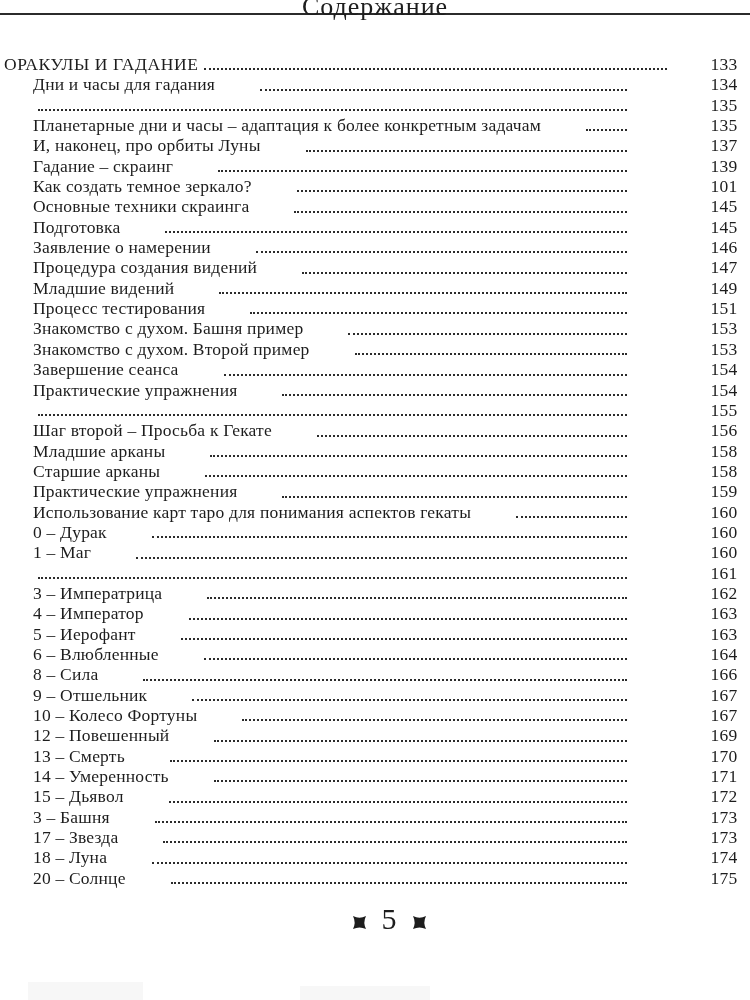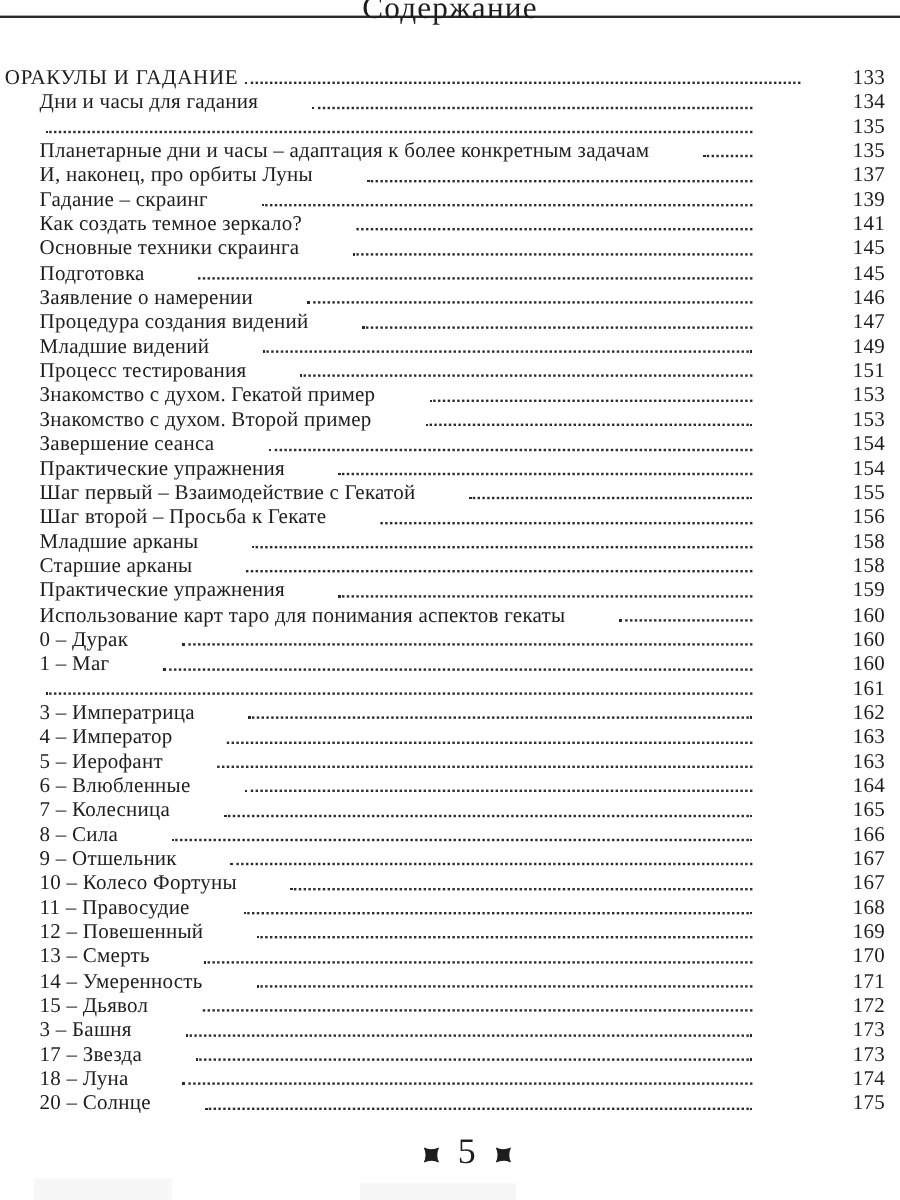--- a/index.html
+++ b/index.html
@@ -79,21 +79,21 @@
       <span class="toc-page">137</span>
     </div>
       <div class="toc-row lvl1">
       <span class="toc-label">Гадание – скраинг</span>
       <span class="toc-dots"></span>
       <span class="toc-page">139</span>
     </div>
       <div class="toc-row lvl1">
       <span class="toc-label">Как создать темное зеркало?</span>
       <span class="toc-dots"></span>
-      <span class="toc-page">141</span>
+      <span class="toc-page">101</span>
     </div>
       <div class="toc-row lvl1">
       <span class="toc-label">Основные техники скраинга</span>
       <span class="toc-dots"></span>
       <span class="toc-page">145</span>
     </div>
       <div class="toc-row lvl1">
       <span class="toc-label">Подготовка</span>
       <span class="toc-dots"></span>
       <span class="toc-page">145</span>
@@ -112,41 +112,40 @@
       <span class="toc-label">Младшие видений</span>
       <span class="toc-dots"></span>
       <span class="toc-page">149</span>
     </div>
       <div class="toc-row lvl1">
       <span class="toc-label">Процесс тестирования</span>
       <span class="toc-dots"></span>
       <span class="toc-page">151</span>
     </div>
       <div class="toc-row lvl1">
-      <span class="toc-label">Знакомство с духом. Гекатой пример</span>
+      <span class="toc-label">Знакомство с духом. Башня пример</span>
       <span class="toc-dots"></span>
       <span class="toc-page">153</span>
     </div>
       <div class="toc-row lvl1">
       <span class="toc-label">Знакомство с духом. Второй пример</span>
       <span class="toc-dots"></span>
       <span class="toc-page">153</span>
     </div>
       <div class="toc-row lvl1">
       <span class="toc-label">Завершение сеанса</span>
       <span class="toc-dots"></span>
       <span class="toc-page">154</span>
     </div>
       <div class="toc-row lvl1">
       <span class="toc-label">Практические упражнения</span>
       <span class="toc-dots"></span>
       <span class="toc-page">154</span>
     </div>
       <div class="toc-row lvl1">
-      <span class="toc-label">Шаг первый – Взаимодействие с Гекатой</span>
       <span class="toc-dots"></span>
       <span class="toc-page">155</span>
     </div>
       <div class="toc-row lvl1">
       <span class="toc-label">Шаг второй – Просьба к Гекате</span>
       <span class="toc-dots"></span>
       <span class="toc-page">156</span>
     </div>
       <div class="toc-row lvl1">
       <span class="toc-label">Младшие арканы</span>
@@ -196,43 +195,33 @@
       <span class="toc-label">5 – Иерофант</span>
       <span class="toc-dots"></span>
       <span class="toc-page">163</span>
     </div>
       <div class="toc-row lvl1">
       <span class="toc-label">6 – Влюбленные</span>
       <span class="toc-dots"></span>
       <span class="toc-page">164</span>
     </div>
       <div class="toc-row lvl1">
-      <span class="toc-label">7 – Колесница</span>
-      <span class="toc-dots"></span>
-      <span class="toc-page">165</span>
-    </div>
-      <div class="toc-row lvl1">
       <span class="toc-label">8 – Сила</span>
       <span class="toc-dots"></span>
       <span class="toc-page">166</span>
     </div>
       <div class="toc-row lvl1">
       <span class="toc-label">9 – Отшельник</span>
       <span class="toc-dots"></span>
       <span class="toc-page">167</span>
     </div>
       <div class="toc-row lvl1">
       <span class="toc-label">10 – Колесо Фортуны</span>
       <span class="toc-dots"></span>
       <span class="toc-page">167</span>
-    </div>
-      <div class="toc-row lvl1">
-      <span class="toc-label">11 – Правосудие</span>
-      <span class="toc-dots"></span>
-      <span class="toc-page">168</span>
     </div>
       <div class="toc-row lvl1">
       <span class="toc-label">12 – Повешенный</span>
       <span class="toc-dots"></span>
       <span class="toc-page">169</span>
     </div>
       <div class="toc-row lvl1">
       <span class="toc-label">13 – Смерть</span>
       <span class="toc-dots"></span>
       <span class="toc-page">170</span>

